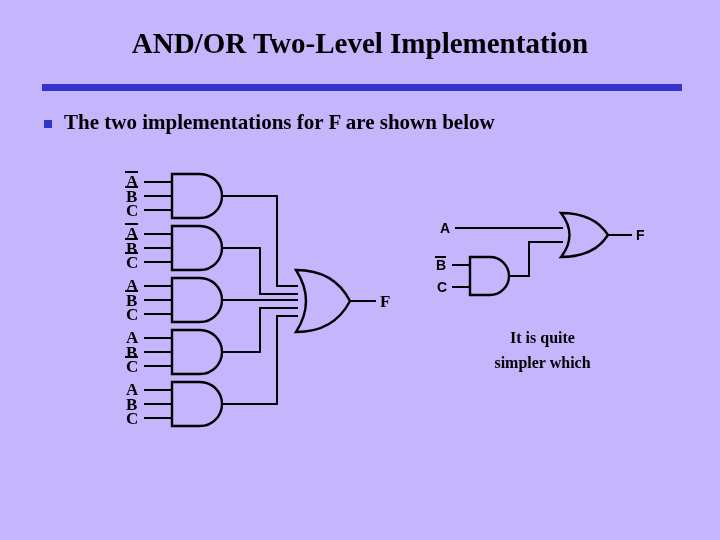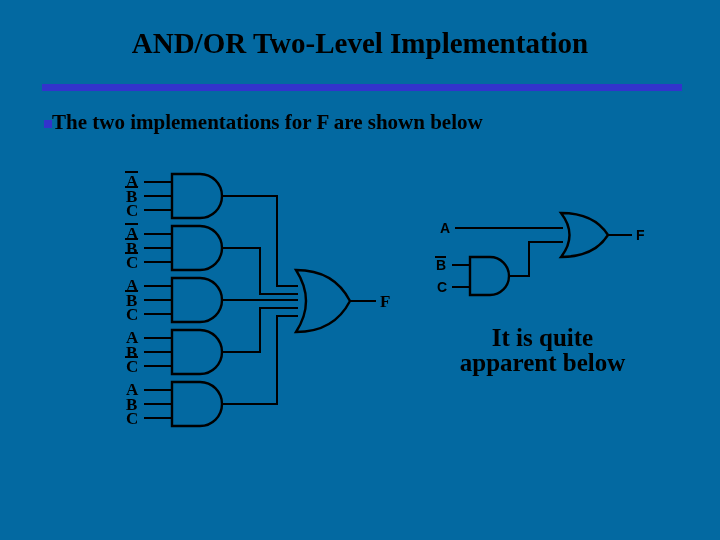--- a/index.html
+++ b/index.html
@@ -12,21 +12,21 @@
     height: 540px;
     position: relative;
     overflow: hidden;
     font-family: "Liberation Serif", "DejaVu Serif", serif;
     color: #000000;
   }
 
   .slide {
     position: absolute;
     inset: 0;
-    background: #0369a1;
+    background: #c4b5fd;
   }
 
   
   .title {
     position: absolute;
     left: 0;
     top: 26px;
     width: 720px;
     text-align: center;
     font-size: 29px;
@@ -48,21 +48,21 @@
   }
 
   
   .bullet-row {
     position: absolute;
     left: 44px;
     top: 110px;
     width: 640px;
     display: flex;
     align-items: center;
-    gap: 0;
+    gap: 12px;
   }
   .bullet-square {
     width: 8px;
     height: 8px;
     background: #3333cc;
     flex: 0 0 auto;
     margin-top: 2px;
   }
   .bullet-text {
     font-size: 21px;
@@ -87,21 +87,21 @@
     height: 120px;
   }
 
   
   .caption {
     position: absolute;
     left: 425px;
     top: 325px;
     width: 235px;
     text-align: center;
-    font-size: 25px;
+    font-size: 16px;
     font-weight: bold;
     font-family: "Liberation Serif", "DejaVu Serif", serif;
     line-height: 25px;
   }
 
   svg { display: block; }
   svg text {
     font-family: "Liberation Serif", "DejaVu Serif", serif;
     font-weight: bold;
     fill: #000000;
@@ -241,16 +241,16 @@
       <g>
         <path class="gate" d="M 161 18 Q 178 40 161 62 Q 194 62 208 40 Q 194 18 161 18 Z"></path>
         <line class="wire" x1="208" y1="40" x2="232" y2="40"></line>
       </g>
       <text class="lbl-sm" x="236" y="45">F</text>
     </svg>
   </div>
 
   <div class="caption">
     <div>It is quite</div>
-    <div>apparent below</div>
+    <div>simpler which</div>
   </div>
 
 </div>
 
 </body></html>

